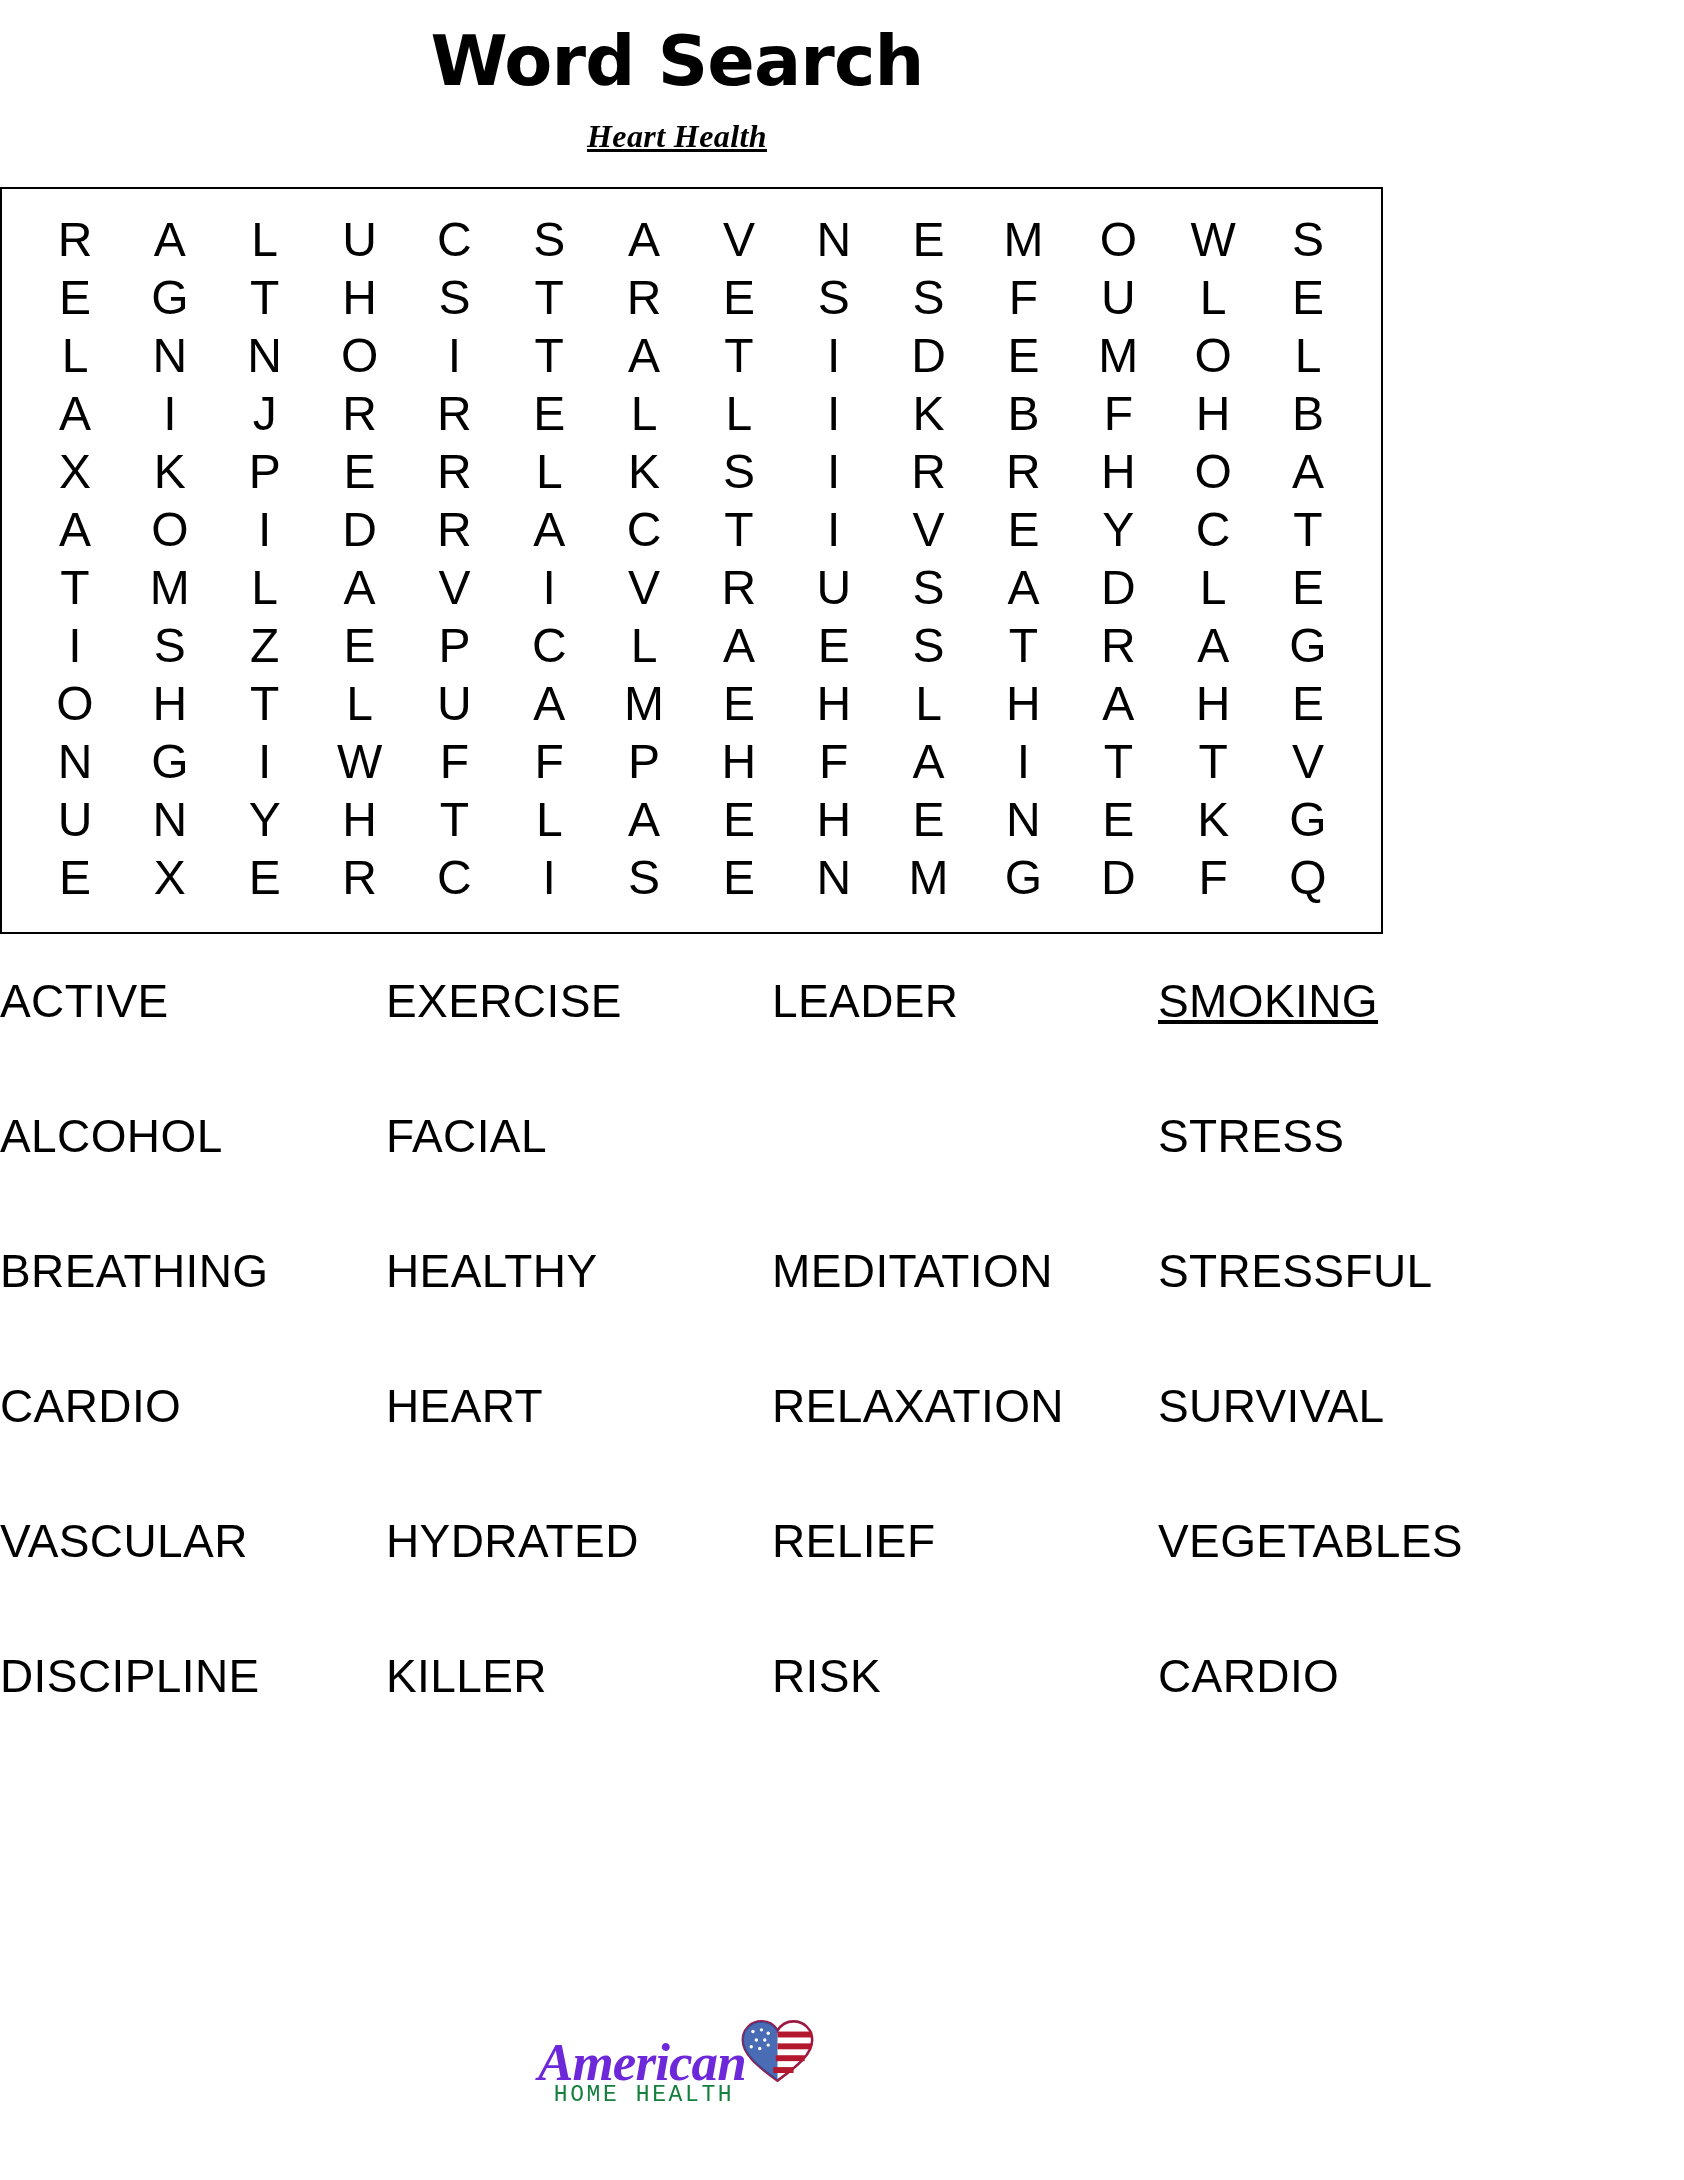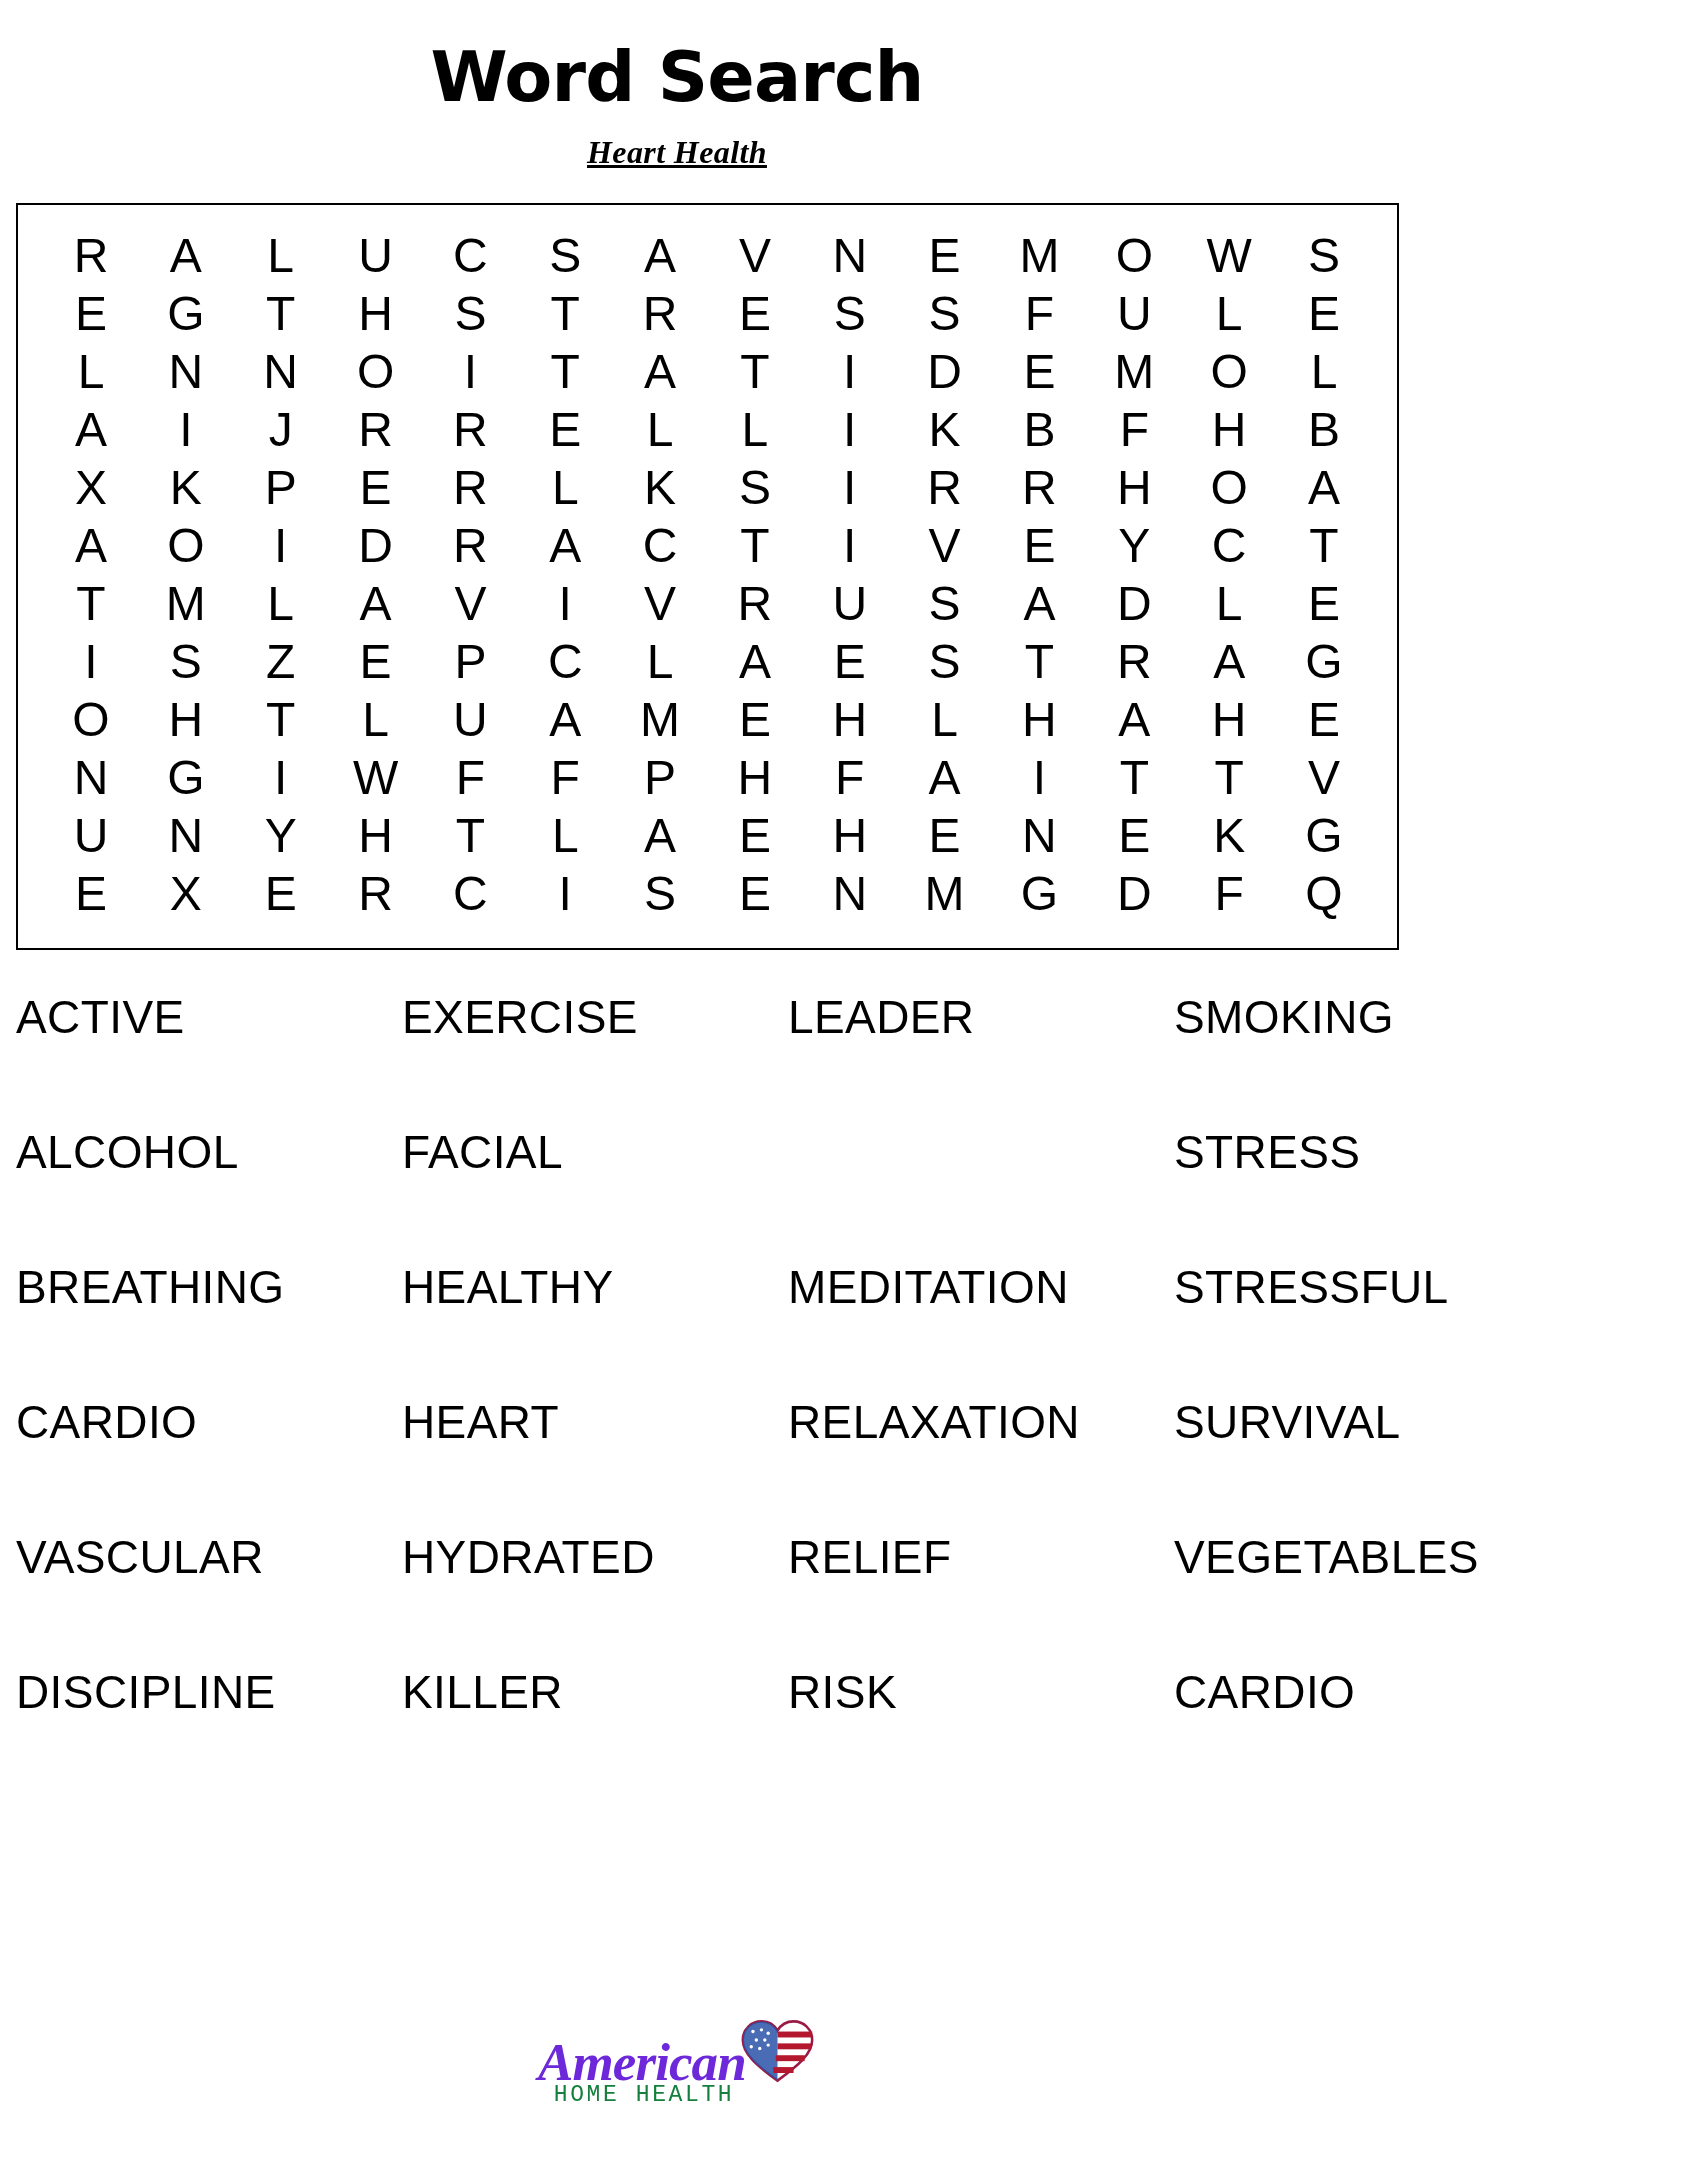--- a/index.html
+++ b/index.html
@@ -12,21 +12,21 @@
     height: 2181px;
     font-family: "Liberation Sans", sans-serif;
     color: #000000;
     position: relative;
     overflow: hidden;
   }
   .page {
     width: 1354px;
     height: 2181px;
     box-sizing: border-box;
-    padding: 16px;
+    padding: 0;
     position: relative;
   }
   .title {
     text-align: center;
     font-family: "DejaVu Sans", sans-serif;
     font-weight: bold;
     font-size: 70px;
     letter-spacing: -0.9px;
     margin: 0;
     padding-top: 25.6px;
@@ -330,21 +330,21 @@
             <td>Q</td>
           </tr>
         </tbody>
     </table>
   </div>
 
   <div class="words" id="word-list">
       <div class="word" style="grid-area: 1 / 1;">ACTIVE</div>
       <div class="word" style="grid-area: 1 / 2;">EXERCISE</div>
       <div class="word" style="grid-area: 1 / 3;">LEADER</div>
-      <div class="word" style="grid-area: 1 / 4;">SMOKING</div>
+      <div class="word" style="grid-area: 1 / 4; text-decoration: underline;">SMOKING</div>
       <div class="word" style="grid-area: 2 / 1;">ALCOHOL</div>
       <div class="word" style="grid-area: 2 / 2;">FACIAL</div>
       <div class="word" style="grid-area: 2 / 4;">STRESS</div>
       <div class="word" style="grid-area: 3 / 1;">BREATHING</div>
       <div class="word" style="grid-area: 3 / 2;">HEALTHY</div>
       <div class="word" style="grid-area: 3 / 3;">MEDITATION</div>
       <div class="word" style="grid-area: 3 / 4;">STRESSFUL</div>
       <div class="word" style="grid-area: 4 / 1;">CARDIO</div>
       <div class="word" style="grid-area: 4 / 2;">HEART</div>
       <div class="word" style="grid-area: 4 / 3;">RELAXATION</div>

